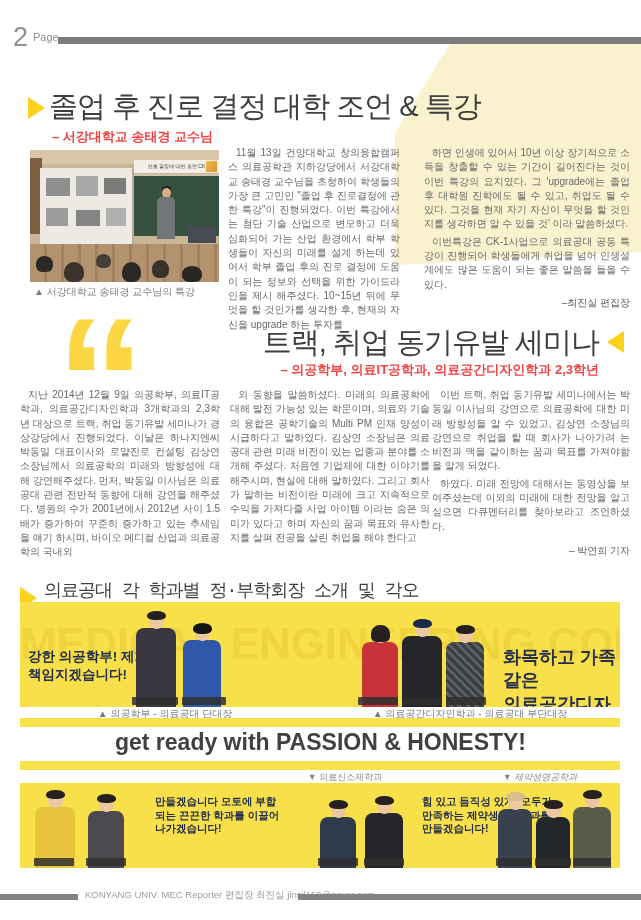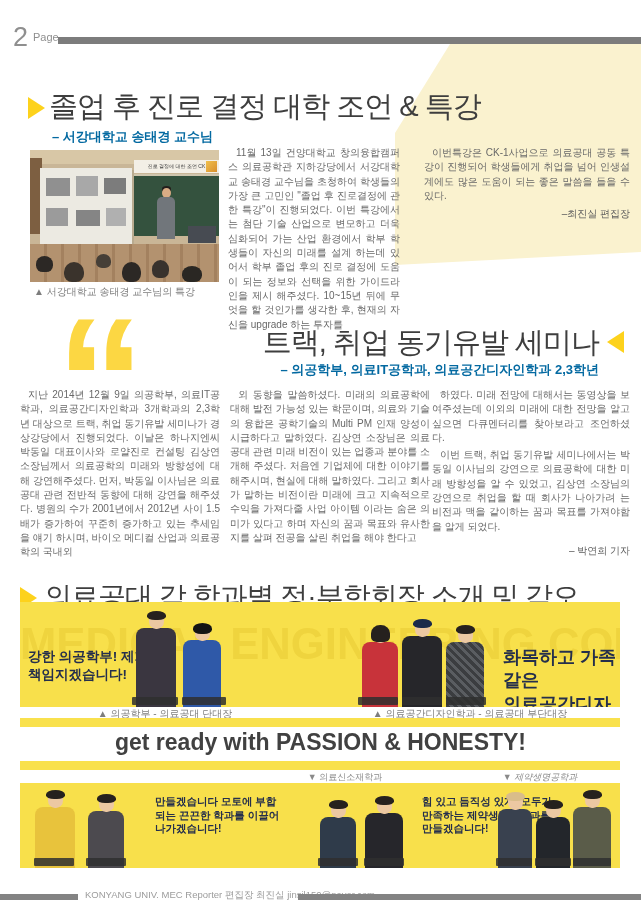--- a/index.html
+++ b/index.html
@@ -16,22 +16,22 @@
   .polybg{left:380px;top:44px;width:261px;height:221px;background:#faf2cf;
           clip-path:polygon(70px 0,261px 0,261px 208px,15px 221px,15px 89px);}
 
   
   .tri-r{width:0;height:0;border-top:11px solid transparent;border-bottom:11px solid transparent;
          border-left:17px solid #fdd21c;}
   .tri-l{width:0;height:0;border-top:11px solid transparent;border-bottom:11px solid transparent;
          border-right:17px solid #fdd21c;}
 
   .h1{font-size:29px;color:#3e3e3e;font-weight:500;letter-spacing:-1px;white-space:nowrap;}
-  .h3{font-size:28px;color:#3e3e3e;font-weight:500;letter-spacing:-1px;white-space:nowrap;}
-  .sub{font-size:13px;color:#0369a1;font-weight:700;white-space:nowrap;}
+  .h3{font-size:18px;color:#3e3e3e;font-weight:500;letter-spacing:-1px;white-space:nowrap;font-family:Liberation Mono, monospace;}
+  .sub{font-size:13px;color:#ef4444;font-weight:700;white-space:nowrap;}
   .body-col{font-size:10px;line-height:14.3px;color:#686868;text-align:justify;}
   .body-col p{margin:0 0 3px 0;text-indent:8px;}
   .byline{text-align:right;font-size:10px;color:#5d5d5d;margin-top:4px;}
   .capt{font-size:10px;color:#7d7d7d;white-space:nowrap;}
 
   
   .photo{left:30px;top:150px;width:189px;height:132px;background:#c9b697;overflow:hidden;}
   .ph-topwall{left:0;top:0;width:189px;height:14px;background:#d8c7a6;}
   .ph-door{left:0;top:8px;width:12px;height:76px;background:#7d5f41;}
   .ph-screen{left:10px;top:18px;width:92px;height:86px;background:#eceae2;box-shadow:2px 2px 0 #b9ab90;}
@@ -113,38 +113,39 @@
     <div class="aud" style="left:92px;top:112px;width:19px;height:20px;"></div>
     <div class="aud" style="left:122px;top:110px;width:17px;height:18px;background:#38322d;"></div>
     <div class="aud" style="left:152px;top:116px;width:20px;height:16px;background:#2a2723;"></div>
   </div>
   <div class="abs capt" style="left:34px;top:285px;">▲ 서강대학교 송태경 교수님의 특강</div>
 
   <div class="abs body-col" style="left:228px;top:146px;width:172px;">
     <p>11월 13일 건양대학교 창의융합캠퍼스 의료공학관 지하강당에서 서강대학교 송태경 교수님을 초청하여 학생들의 가장 큰 고민인 "졸업 후 진로결정에 관한 특강"이 진행되었다. 이번 특강에서는 첨단 기술 산업으로 변모하고 더욱 심화되어 가는 산업 환경에서 학부 학생들이 자신의 미래를 설계 하는데 있어서 학부 졸업 후의 진로 결정에 도움이 되는 정보와 선택을 위한 가이드라인을 제시 해주셨다. 10~15년 뒤에 무엇을 할 것인가를 생각한 후, 현재의 자신을 upgrade 하는 투자를</p>
   </div>
   <div class="abs body-col" style="left:424px;top:146px;width:206px;">
+    <p>하면 인생에 있어서 10년 이상 장기적으로 소득을 창출할 수 있는 기간이 길어진다는 것이 이번 특강의 요지였다. 그 'upgrade에는 졸업 후 대학원 진학에도 될 수 있고, 취업도 될 수 있다. 그것을 현재 자기 자신이 무엇을 할 것인지를 생각하면 알 수 있을 것' 이라 말씀하셨다.</p>
     <p>이번특강은 CK-1사업으로 의료공대 공동 특강이 진행되어 학생들에게 취업을 넘어 인생설계에도 많은 도움이 되는 좋은 말씀을 들을 수 있다.</p>
     <div class="byline">–최진실 편집장</div>
   </div>
 
   <div class="abs bigquote">“</div>
   <div class="abs h1" style="right:42px;top:323px;">트랙, 취업 동기유발 세미나</div>
   <div class="abs tri-l" style="left:607px;top:331px;"></div>
   <div class="abs sub" style="right:42px;top:361px;">– 의공학부, 의료IT공학과, 의료공간디자인학과 2,3학년</div>
 
   <div class="abs body-col" style="left:20px;top:388px;width:200px;">
     <p>지난 2014년 12월 9일 의공학부, 의료IT공학과, 의료공간디자인학과 3개학과의 2,3학년 대상으로 트랙, 취업 동기유발 세미나가 경상강당에서 진행되었다. 이날은 하나지엔씨 박동일 대표이사와 로얄진로 컨설팅 김상연 소장님께서 의료공학의 미래와 방향성에 대해 강연해주셨다. 먼저, 박동일 이사님은 의료공대 관련 전반적 동향에 대해 강연을 해주셨다. 병원의 수가 2001년에서 2012년 사이 1.5배가 증가하여 꾸준히 증가하고 있는 추세임을 얘기 하시며, 바이오 메디컬 산업과 의료공학의 국내외</p>
   </div>
   <div class="abs body-col" style="left:230px;top:388px;width:200px;">
     <p>외 동향을 말씀하셨다. 미래의 의료공학에 대해 발전 가능성 있는 학문이며, 의료와 기술의 융합은 공학기술의 Multi PM 인재 양성이 시급하다고 말하였다. 김상연 소장님은 의료 공대 관련 미래 비전이 있는 업종과 분야를 소개해 주셨다. 처음엔 기업체에 대한 이야기를 해주시며, 현실에 대해 말하였다. 그리고 회사가 말하는 비전이란 미래에 크고 지속적으로 수익을 가져다줄 사업 아이템 이라는 숨은 의미가 있다고 하며 자신의 꿈과 목표와 유사한지를 살펴 전공을 살린 취업을 해야 한다고</p>
   </div>
   <div class="abs body-col" style="left:432px;top:388px;width:198px;">
+    <p>이번 트랙, 취업 동기유발 세미나에서는 박동일 이사님의 강연으로 의료공학에 대한 미래 방향성을 알 수 있었고, 김상연 소장님의 강연으로 취업을 할 때 회사가 나아가려 는 비전과 맥을 같이하는 꿈과 목표를 가져야함을 알게 되었다.</p>
     <p>하였다. 미래 전망에 대해서는 동영상을 보여주셨는데 이외의 미래에 대한 전망을 알고 싶으면 다큐멘터리를 찾아보라고 조언하셨다.</p>
-    <p>이번 트랙, 취업 동기유발 세미나에서는 박동일 이사님의 강연으로 의료공학에 대한 미래 방향성을 알 수 있었고, 김상연 소장님의 강연으로 취업을 할 때 회사가 나아가려 는 비전과 맥을 같이하는 꿈과 목표를 가져야함을 알게 되었다.</p>
     <div class="byline" style="margin-top:10px;">– 박연희 기자</div>
   </div>
 
   <div class="abs tri-r" style="left:20px;top:587px;"></div>
   <div class="abs h3" style="left:44px;top:578px;">의료공대 각 학과별 정·부학회장 소개 및 각오</div>
 
   <div class="abs yellow-banner" style="left:20px;top:602px;width:600px;height:105px;">
     <div class="abs watermark">MEDICAL ENGINEERING COLLEGE</div>
 
     <div class="bubble" style="left:8px;top:46px;font-size:13.5px;">강한 의공학부! 제가

